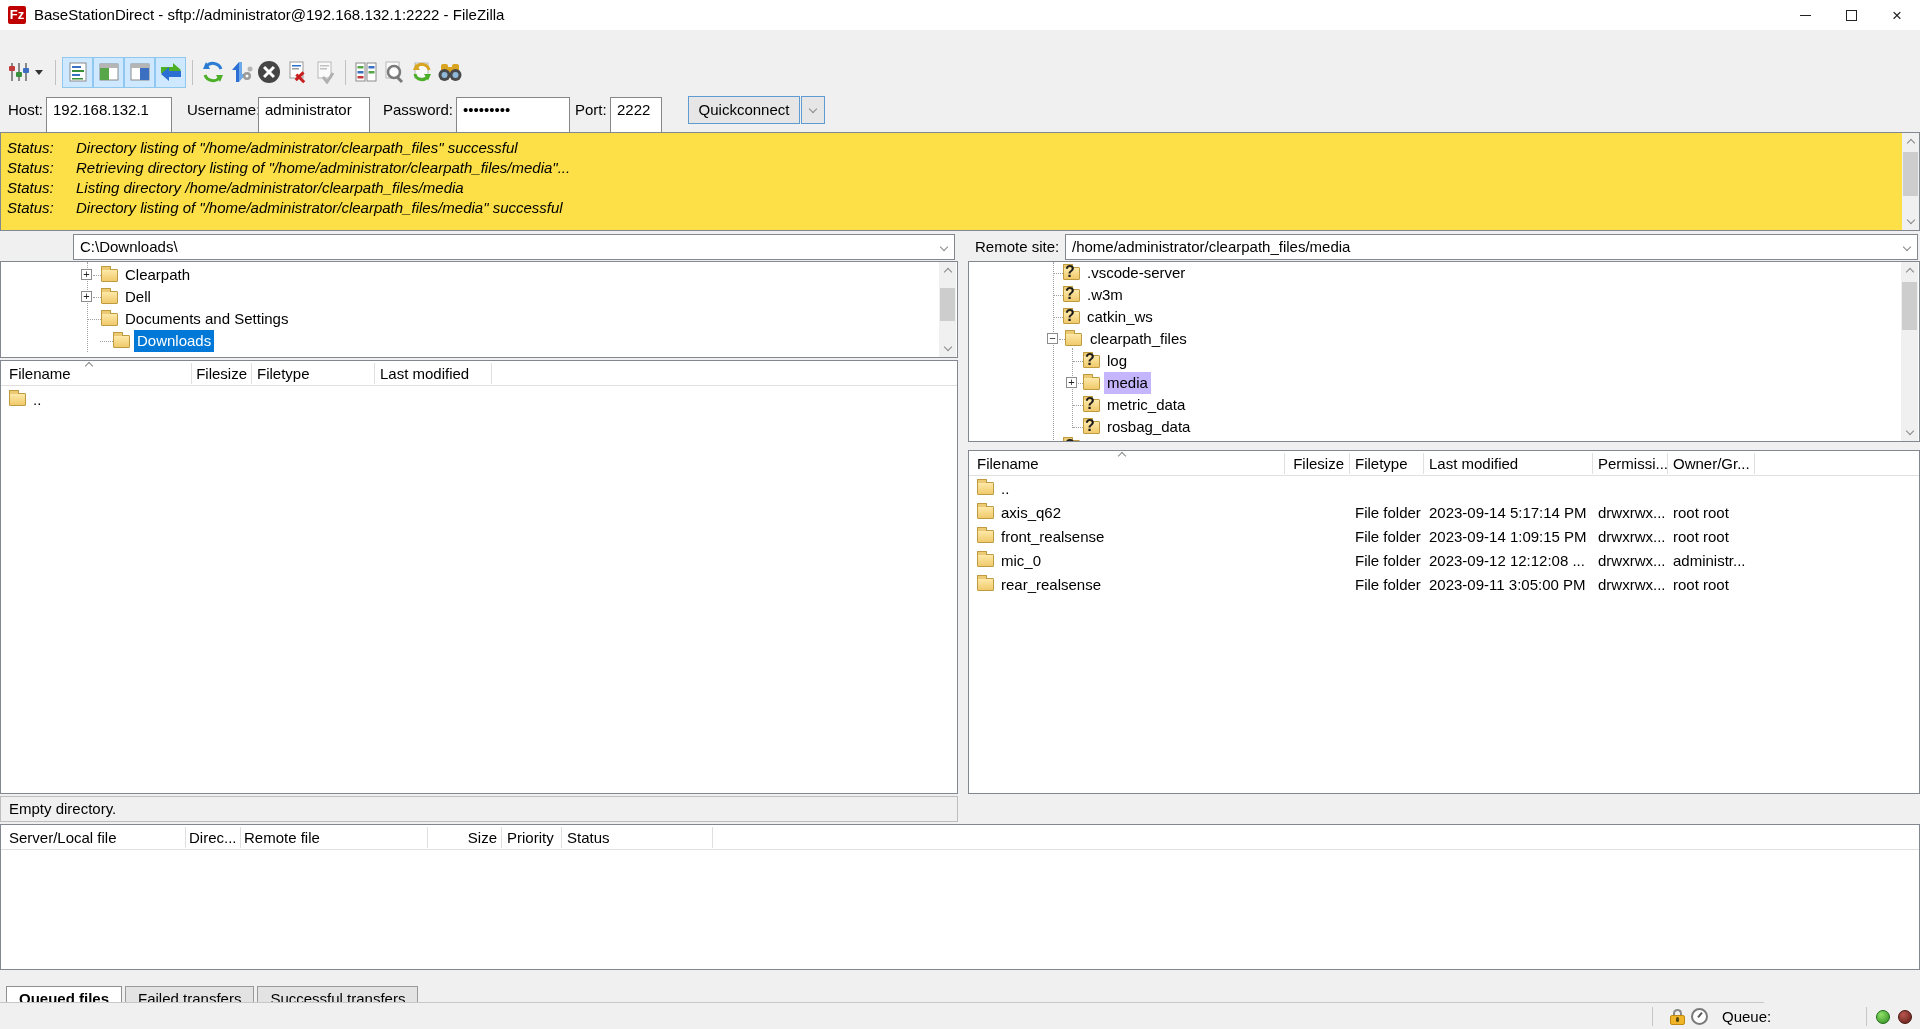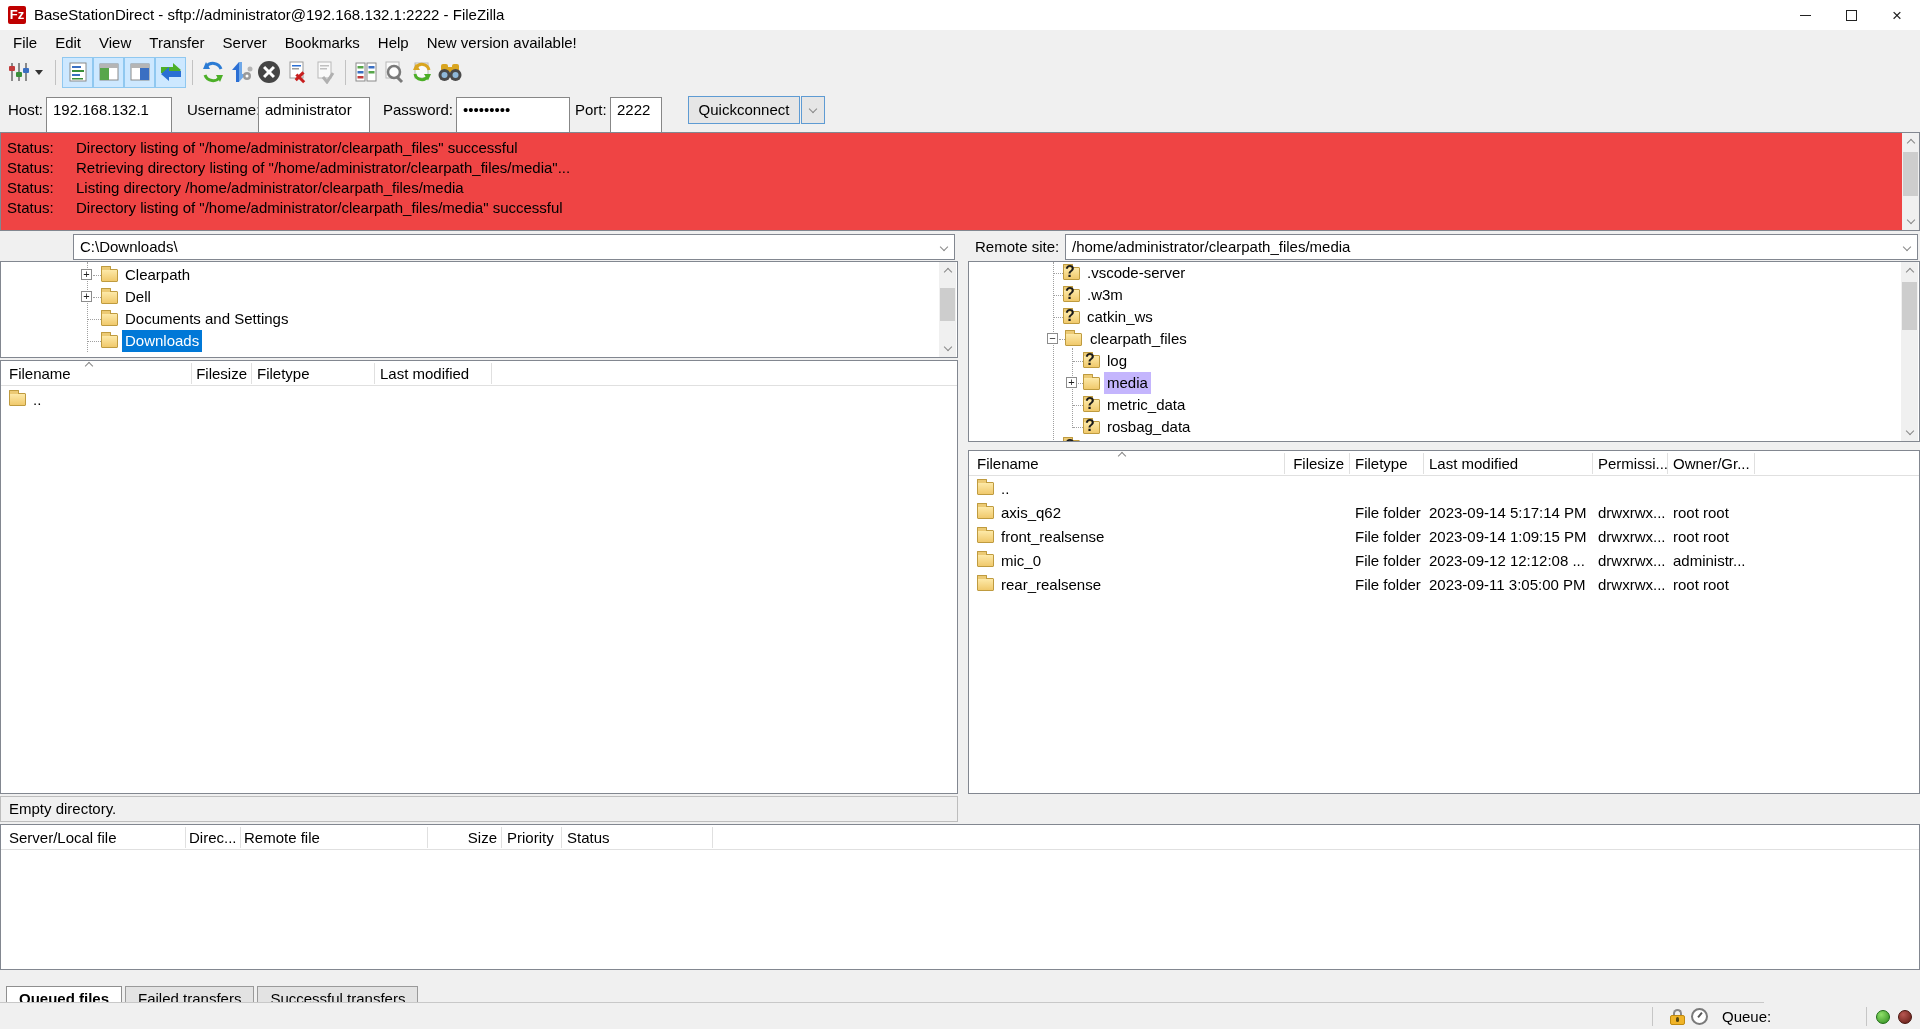--- a/index.html
+++ b/index.html
@@ -30,21 +30,21 @@
   .dd-caret { width:0; height:0; border-left:4px solid transparent; border-right:4px solid transparent; border-top:5px solid #333; margin:0 6px 0 2px; }
 
   
   #qcbar { left:0; top:89px; width:1920px; height:42px; background:#f0f0f0; }
   .qlabel { top:0; height:42px; line-height:42px; }
   .qinput { top:8px; height:36px; background:#fff; border:1px solid #878787; padding:0 6px; line-height:24px; white-space:nowrap; overflow:hidden; }
   #qc-btn { left:688px; top:7px; width:112px; height:28px; background:#e6e6e6; border:1px solid #5e9bd3; text-align:center; line-height:26px; }
   #qc-dd  { left:801px; top:7px; width:24px; height:28px; background:#e6e6e6; border:1px solid #5e9bd3; display:flex; align-items:center; justify-content:center; }
 
   
-  #logpane { left:0; top:132px; width:1920px; height:99px; background:#ef4444; border:1px solid #828790; }
+  #logpane { left:0; top:132px; width:1920px; height:99px; background:#fde047; border:1px solid #828790;font-style:italic; }
   .log-line { left:0; height:20px; line-height:20px; white-space:nowrap; }
   .log-label { position:absolute; left:6px; }
   .log-text  { position:absolute; left:75px; }
 
   
   .sitebar { top:233px; height:28px; background:#f0f0f0; }
   .site-label { top:0; height:28px; line-height:28px; }
   .combo { top:1px; height:26px; background:#fff; border:1px solid #828790; padding:0 22px 0 6px; line-height:24px; white-space:nowrap; overflow:hidden; }
   .combo-chev { position:absolute; right:7px; top:9px; }
 
@@ -117,30 +117,20 @@
         <span class="min-glyph"></span>
       </div>
     <div class="abs wbtn" style="left:1828px;">
         <span class="max-glyph"></span>
       </div>
     <div class="abs wbtn" style="left:1874px;">
         <span class="close-glyph">×</span>
       </div>
   </div>
 
-  <div class="abs" id="menubar">
-    <span class="menu-item">File</span>
-    <span class="menu-item">Edit</span>
-    <span class="menu-item">View</span>
-    <span class="menu-item">Transfer</span>
-    <span class="menu-item">Server</span>
-    <span class="menu-item">Bookmarks</span>
-    <span class="menu-item">Help</span>
-    <span class="menu-item">New version available!</span>
-  </div>
 
   <div class="abs" id="toolbar">
     <span class="tico">
       <svg width="24" height="24" viewBox="0 0 24 24">
           <rect x="4" y="3" width="2" height="18" fill="#8a8a8a"></rect>
           <rect x="11" y="3" width="2" height="18" fill="#8a8a8a"></rect>
           <rect x="18" y="3" width="2" height="18" fill="#8a8a8a"></rect>
           <rect x="2" y="6" width="6" height="5" rx="1" fill="#c23b3b"></rect>
           <rect x="9" y="12" width="6" height="5" rx="1" fill="#3a8f3a"></rect>
           <rect x="16" y="8" width="6" height="5" rx="1" fill="#3a6fc2"></rect>
@@ -335,21 +325,21 @@
       <span class="expander" style="left:80px; top:5px;">+</span>
       <span class="stub" style="left:92px; top:11px; width:8px;"></span>
       <span class="folder" style="left:100px; top:5px;"></span>
       <span class="tlabel" style="left:121px;">Dell</span>
     </div>
     <div class="trow" style="left:0; top:46px; width:930px;">
       <span class="stub" style="left:87px; top:11px; width:13px;"></span>
       <span class="folder" style="left:100px; top:5px;"></span>
       <span class="tlabel" style="left:121px;text-align:right;">Documents and Settings</span>
     </div>
-    <div class="trow" style="left:0; top:68px; width:930px;">
+    <div class="trow" style="left:12px; top:68px; width:930px;">
       <span class="stub" style="left:87px; top:11px; width:13px;"></span>
       <span class="folder" style="left:100px; top:5px;"></span>
       <span class="tlabel sel-blue" style="left:121px;">Downloads</span>
     </div>
 
     <div class="sb" style="right:1px; top:0; height:95px;">
       <div class="sb-btn" style="top:0;">
           <span class="chev chev-sm chev-up" style="margin-top:3px;"></span>
         </div>
       <div class="sb-thumb" style="top:26px; height:33px;"></div>

